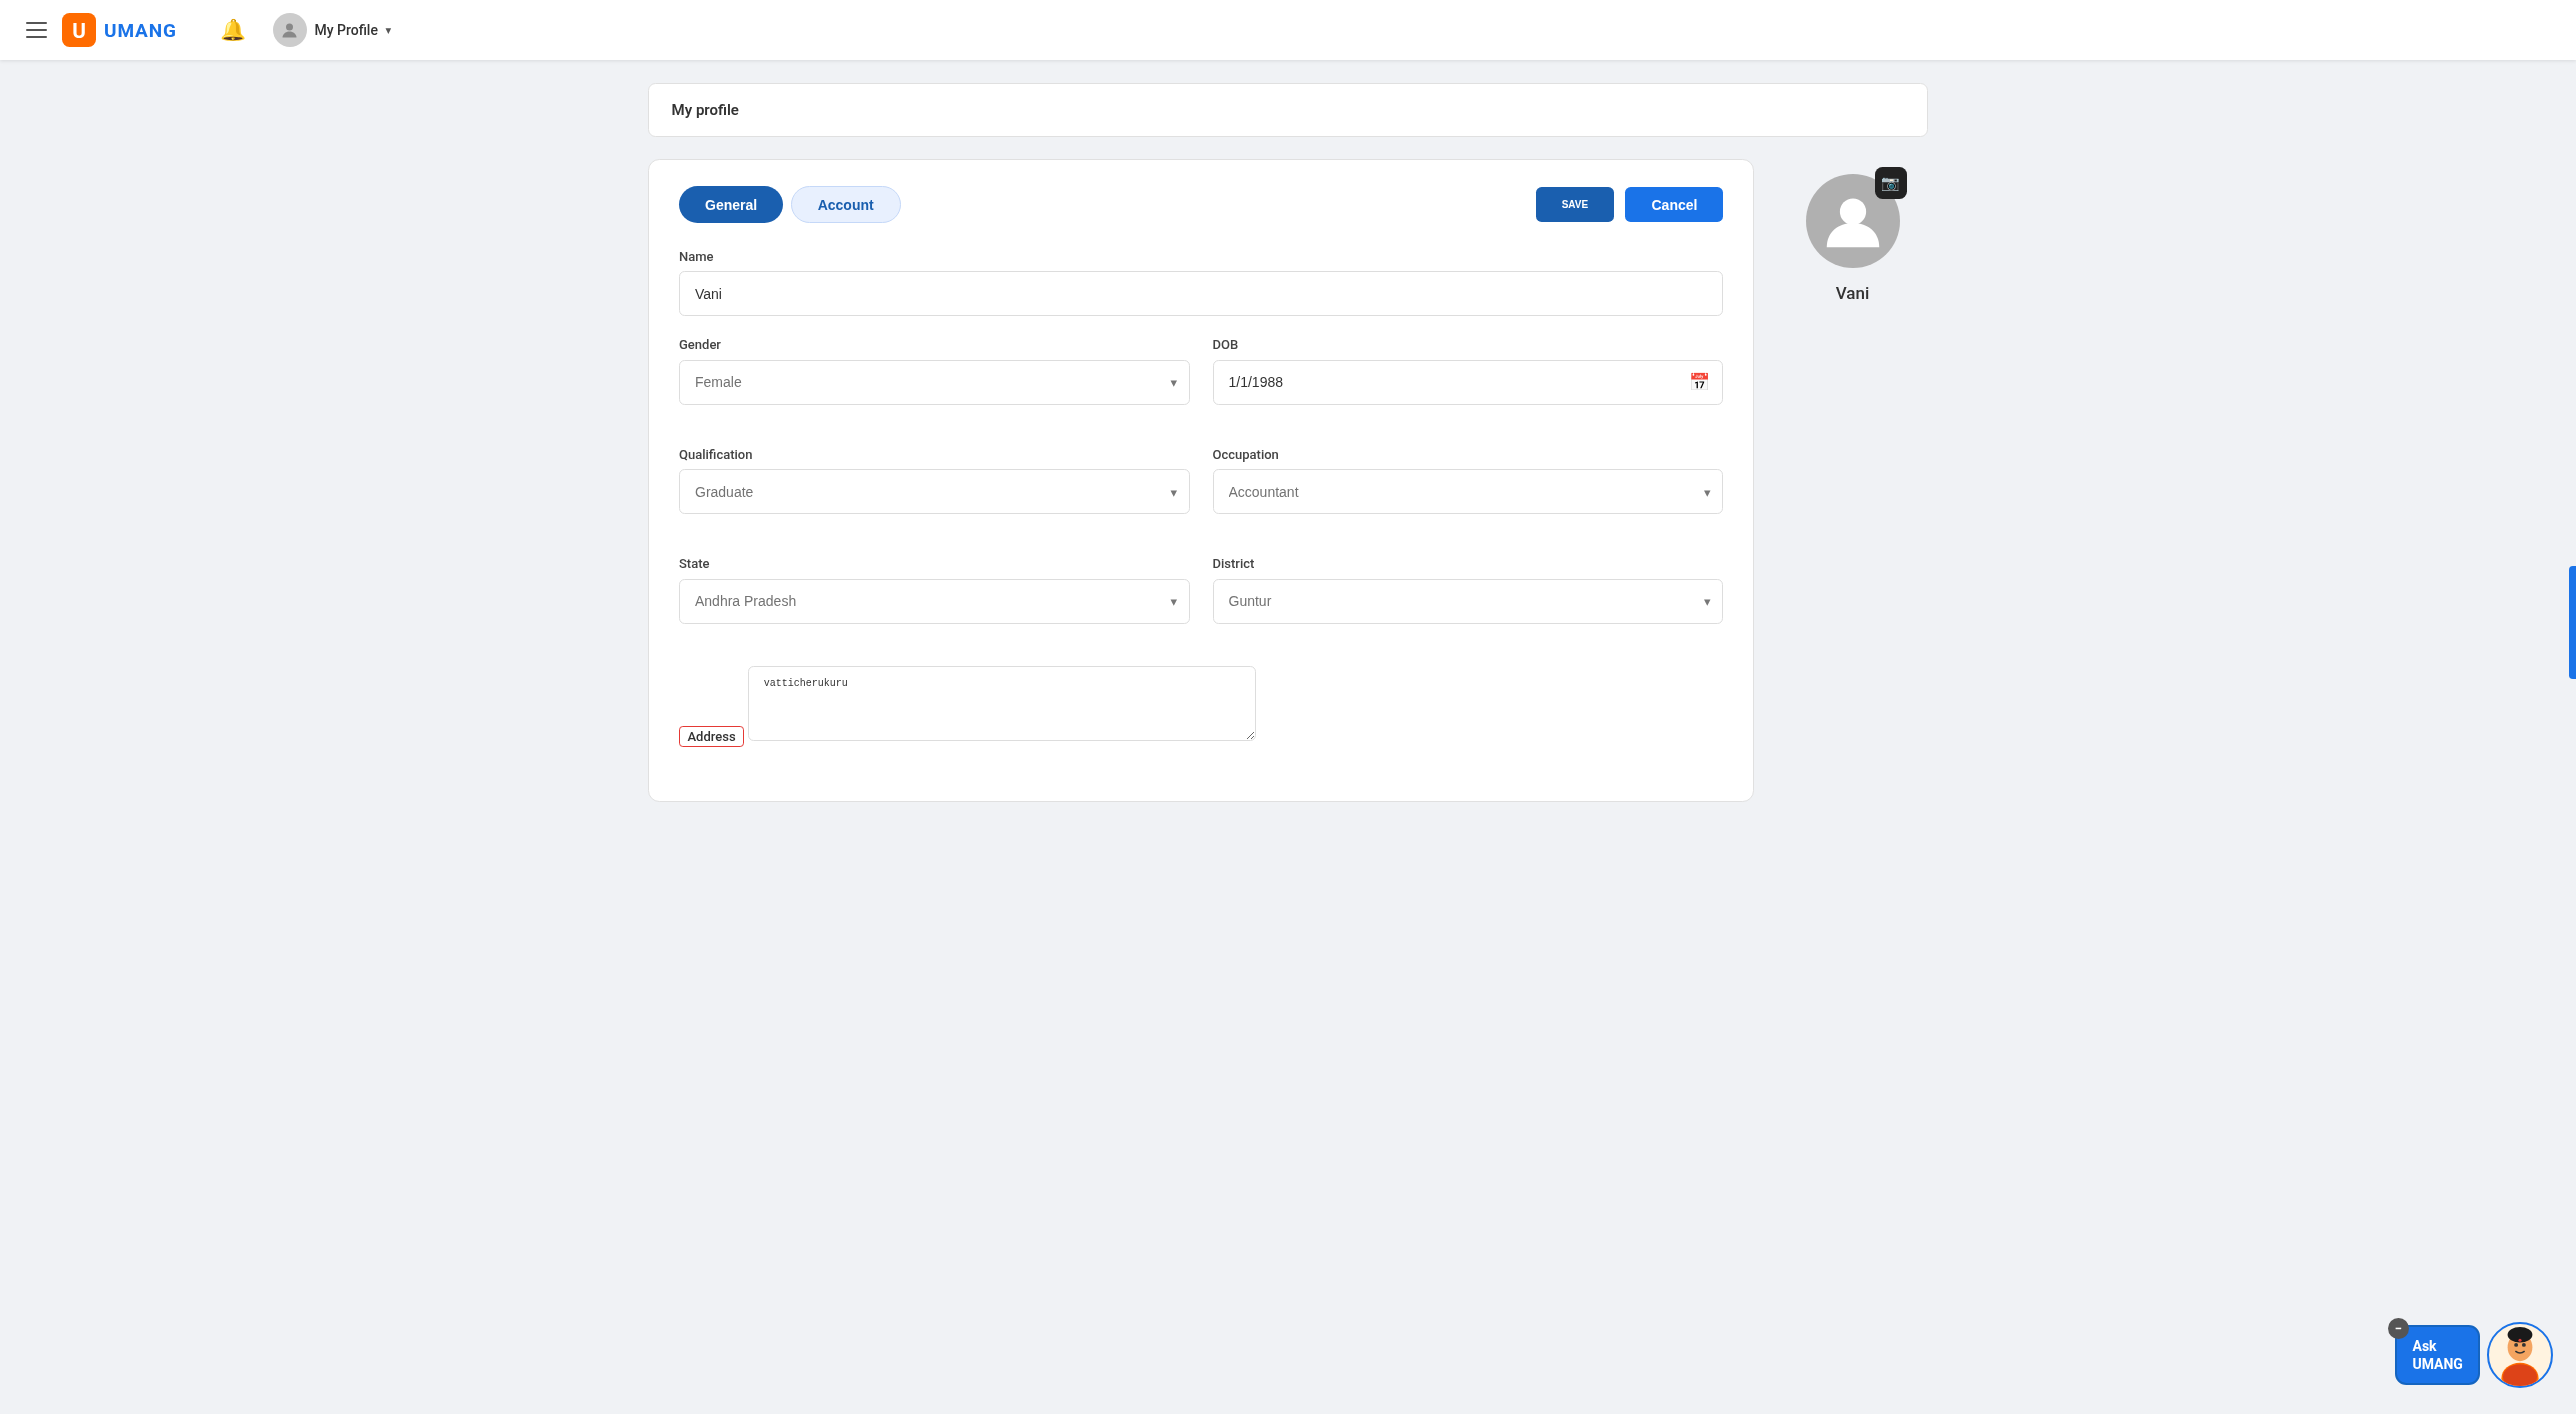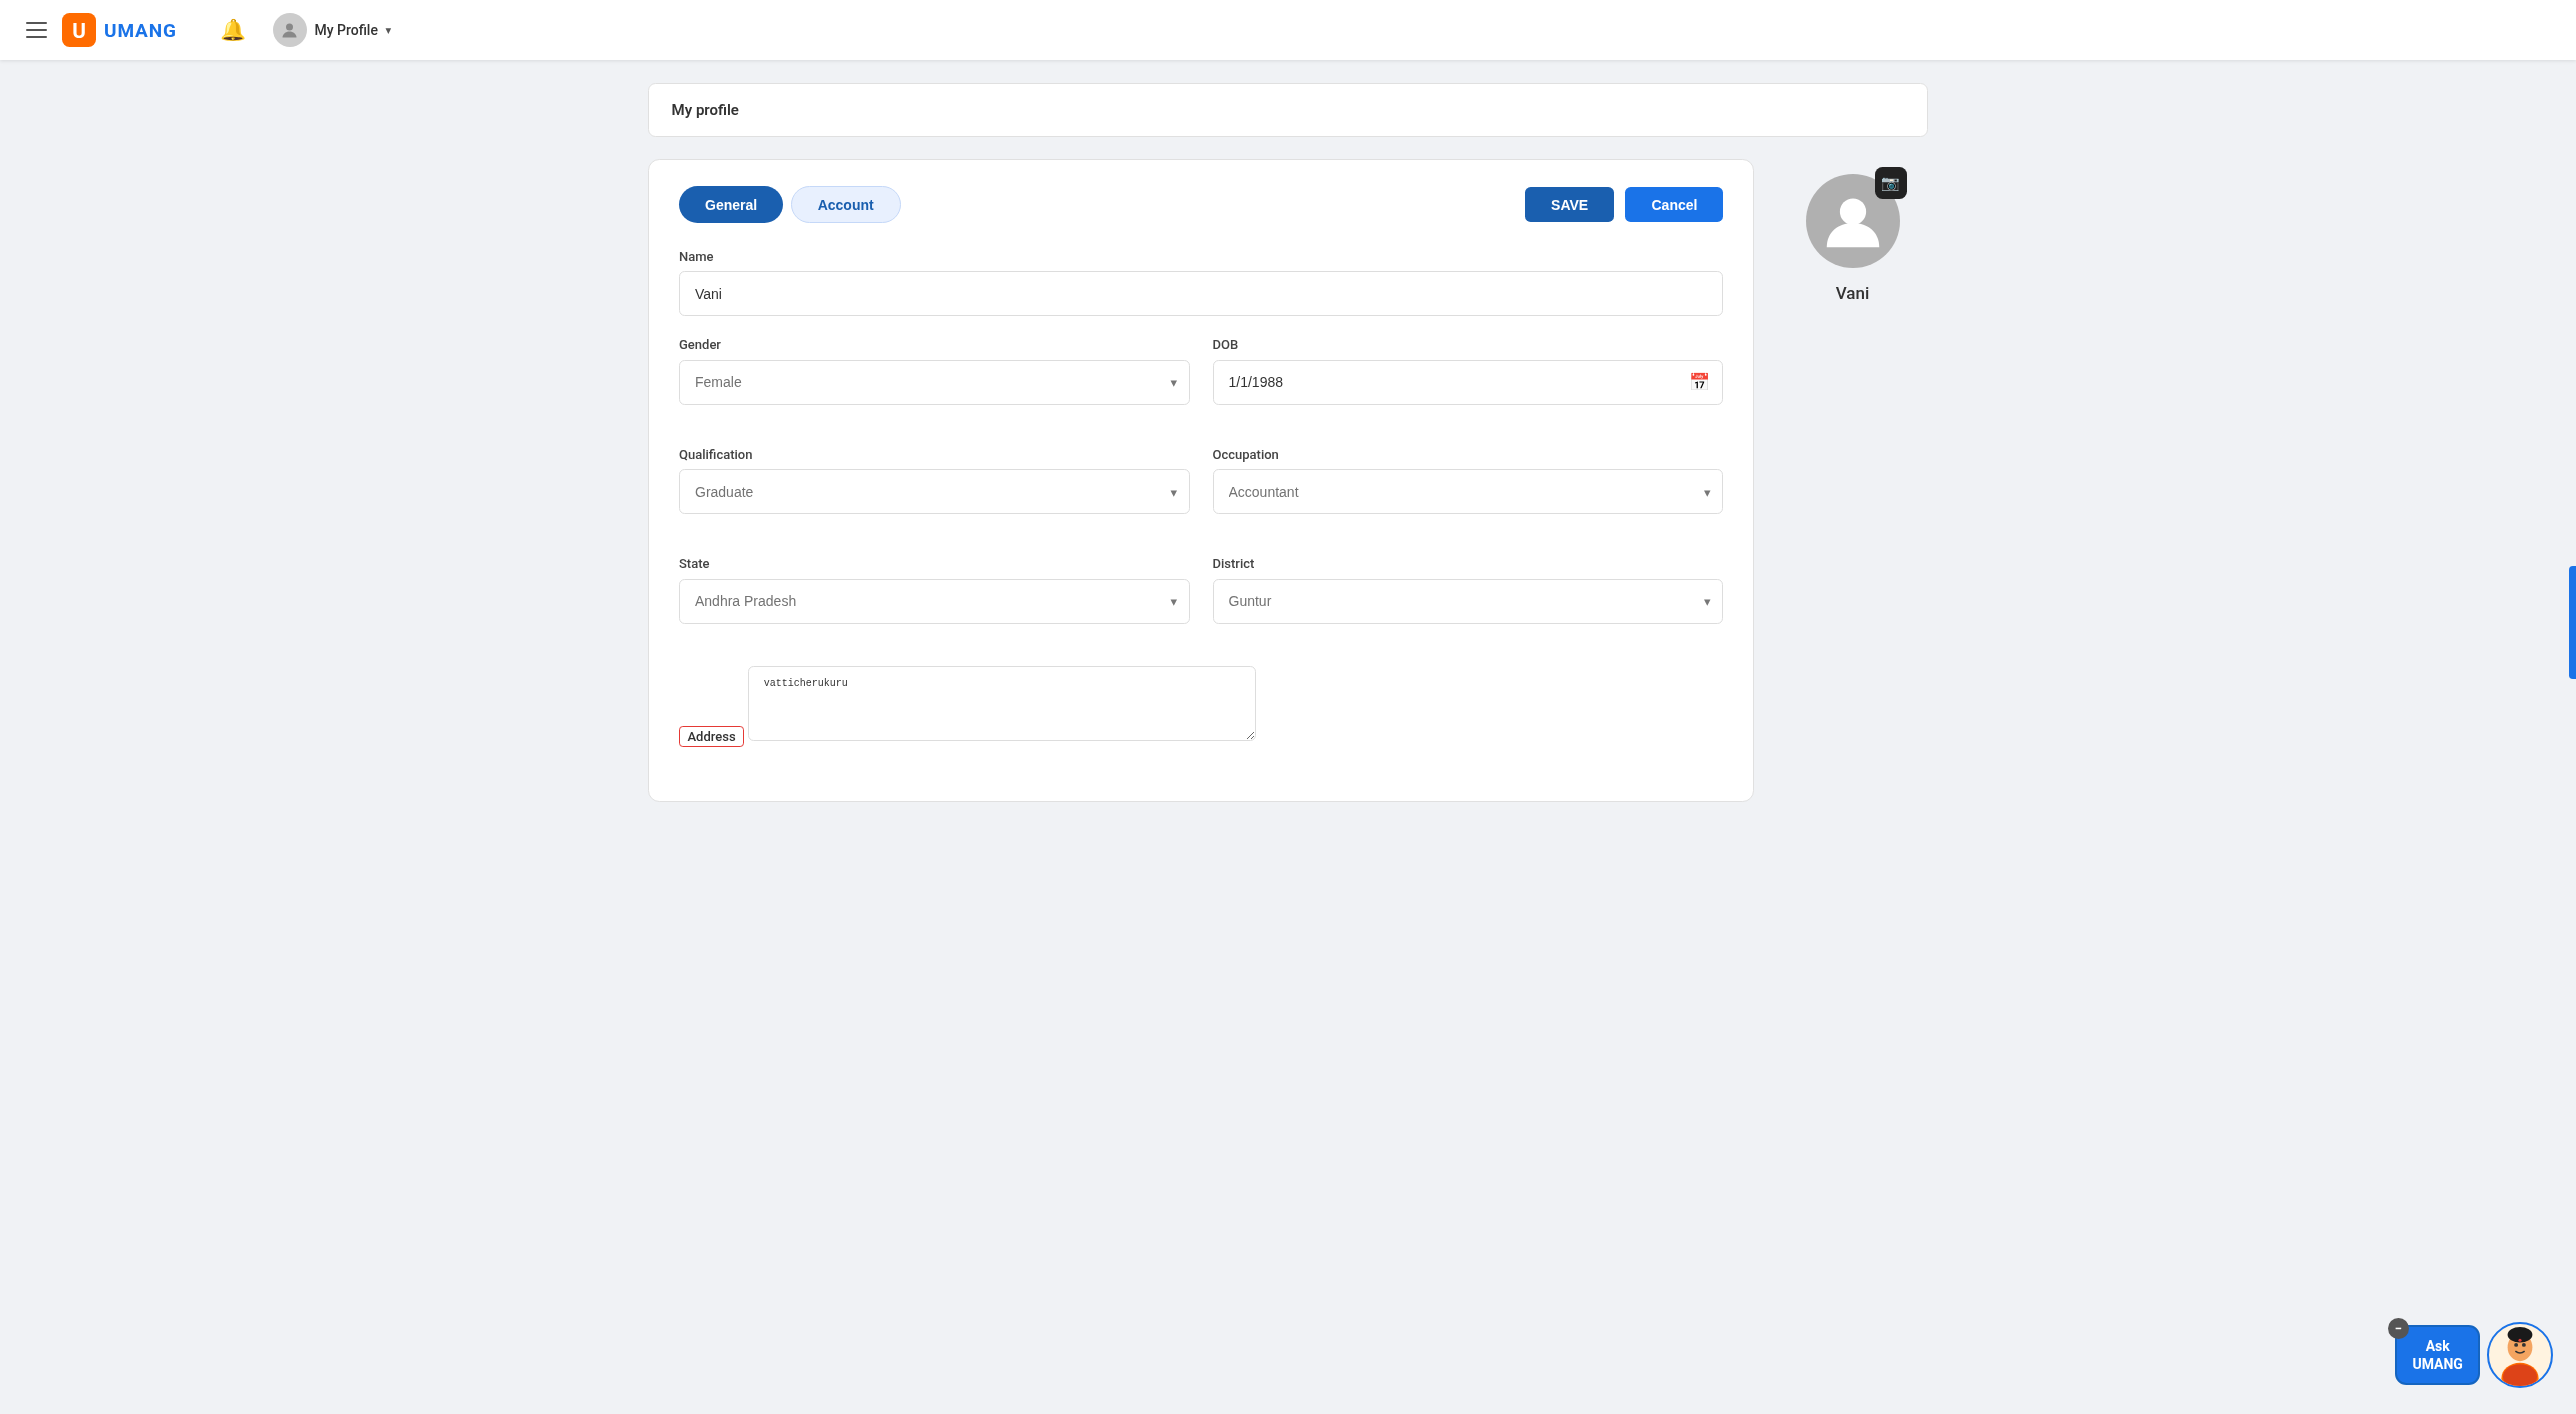--- a/index.html
+++ b/index.html
@@ -183,21 +183,21 @@
     .tabs-right {
       display: flex;
       gap: 11.3px;
     }
     .btn-save {
       padding: 9.4px 26px;
       background: #1a5faf;
       color: #fff;
       border: none;
       border-radius: 5.6px;
-      font-size: 14px;
+      font-size: 10px;
       font-weight: 600;
       cursor: pointer;
     }
     .btn-cancel {
       padding: 9.4px 26px;
       background: #1a73e8;
       color: #fff;
       border: none;
       border-radius: 5.6px;
       font-size: 14px;
@@ -354,21 +354,20 @@
     }
     .ask-umang-bubble {
       background: #1a73e8;
       color: #fff;
       font-weight: 700;
       font-size: 14px;
       padding: 9.4px 15px;
       border-radius: 11.3px;
       border: 2.8px solid #1565c0;
       line-height: 1.3;
-      text-align: center;
     }
     .ask-umang-avatar {
       width: 66px;
       height: 66px;
       border-radius: 50%;
       background: #fff3e0;
       border: 2.8px solid #1a73e8;
       display: flex;
       align-items: center;
       justify-content: center;

